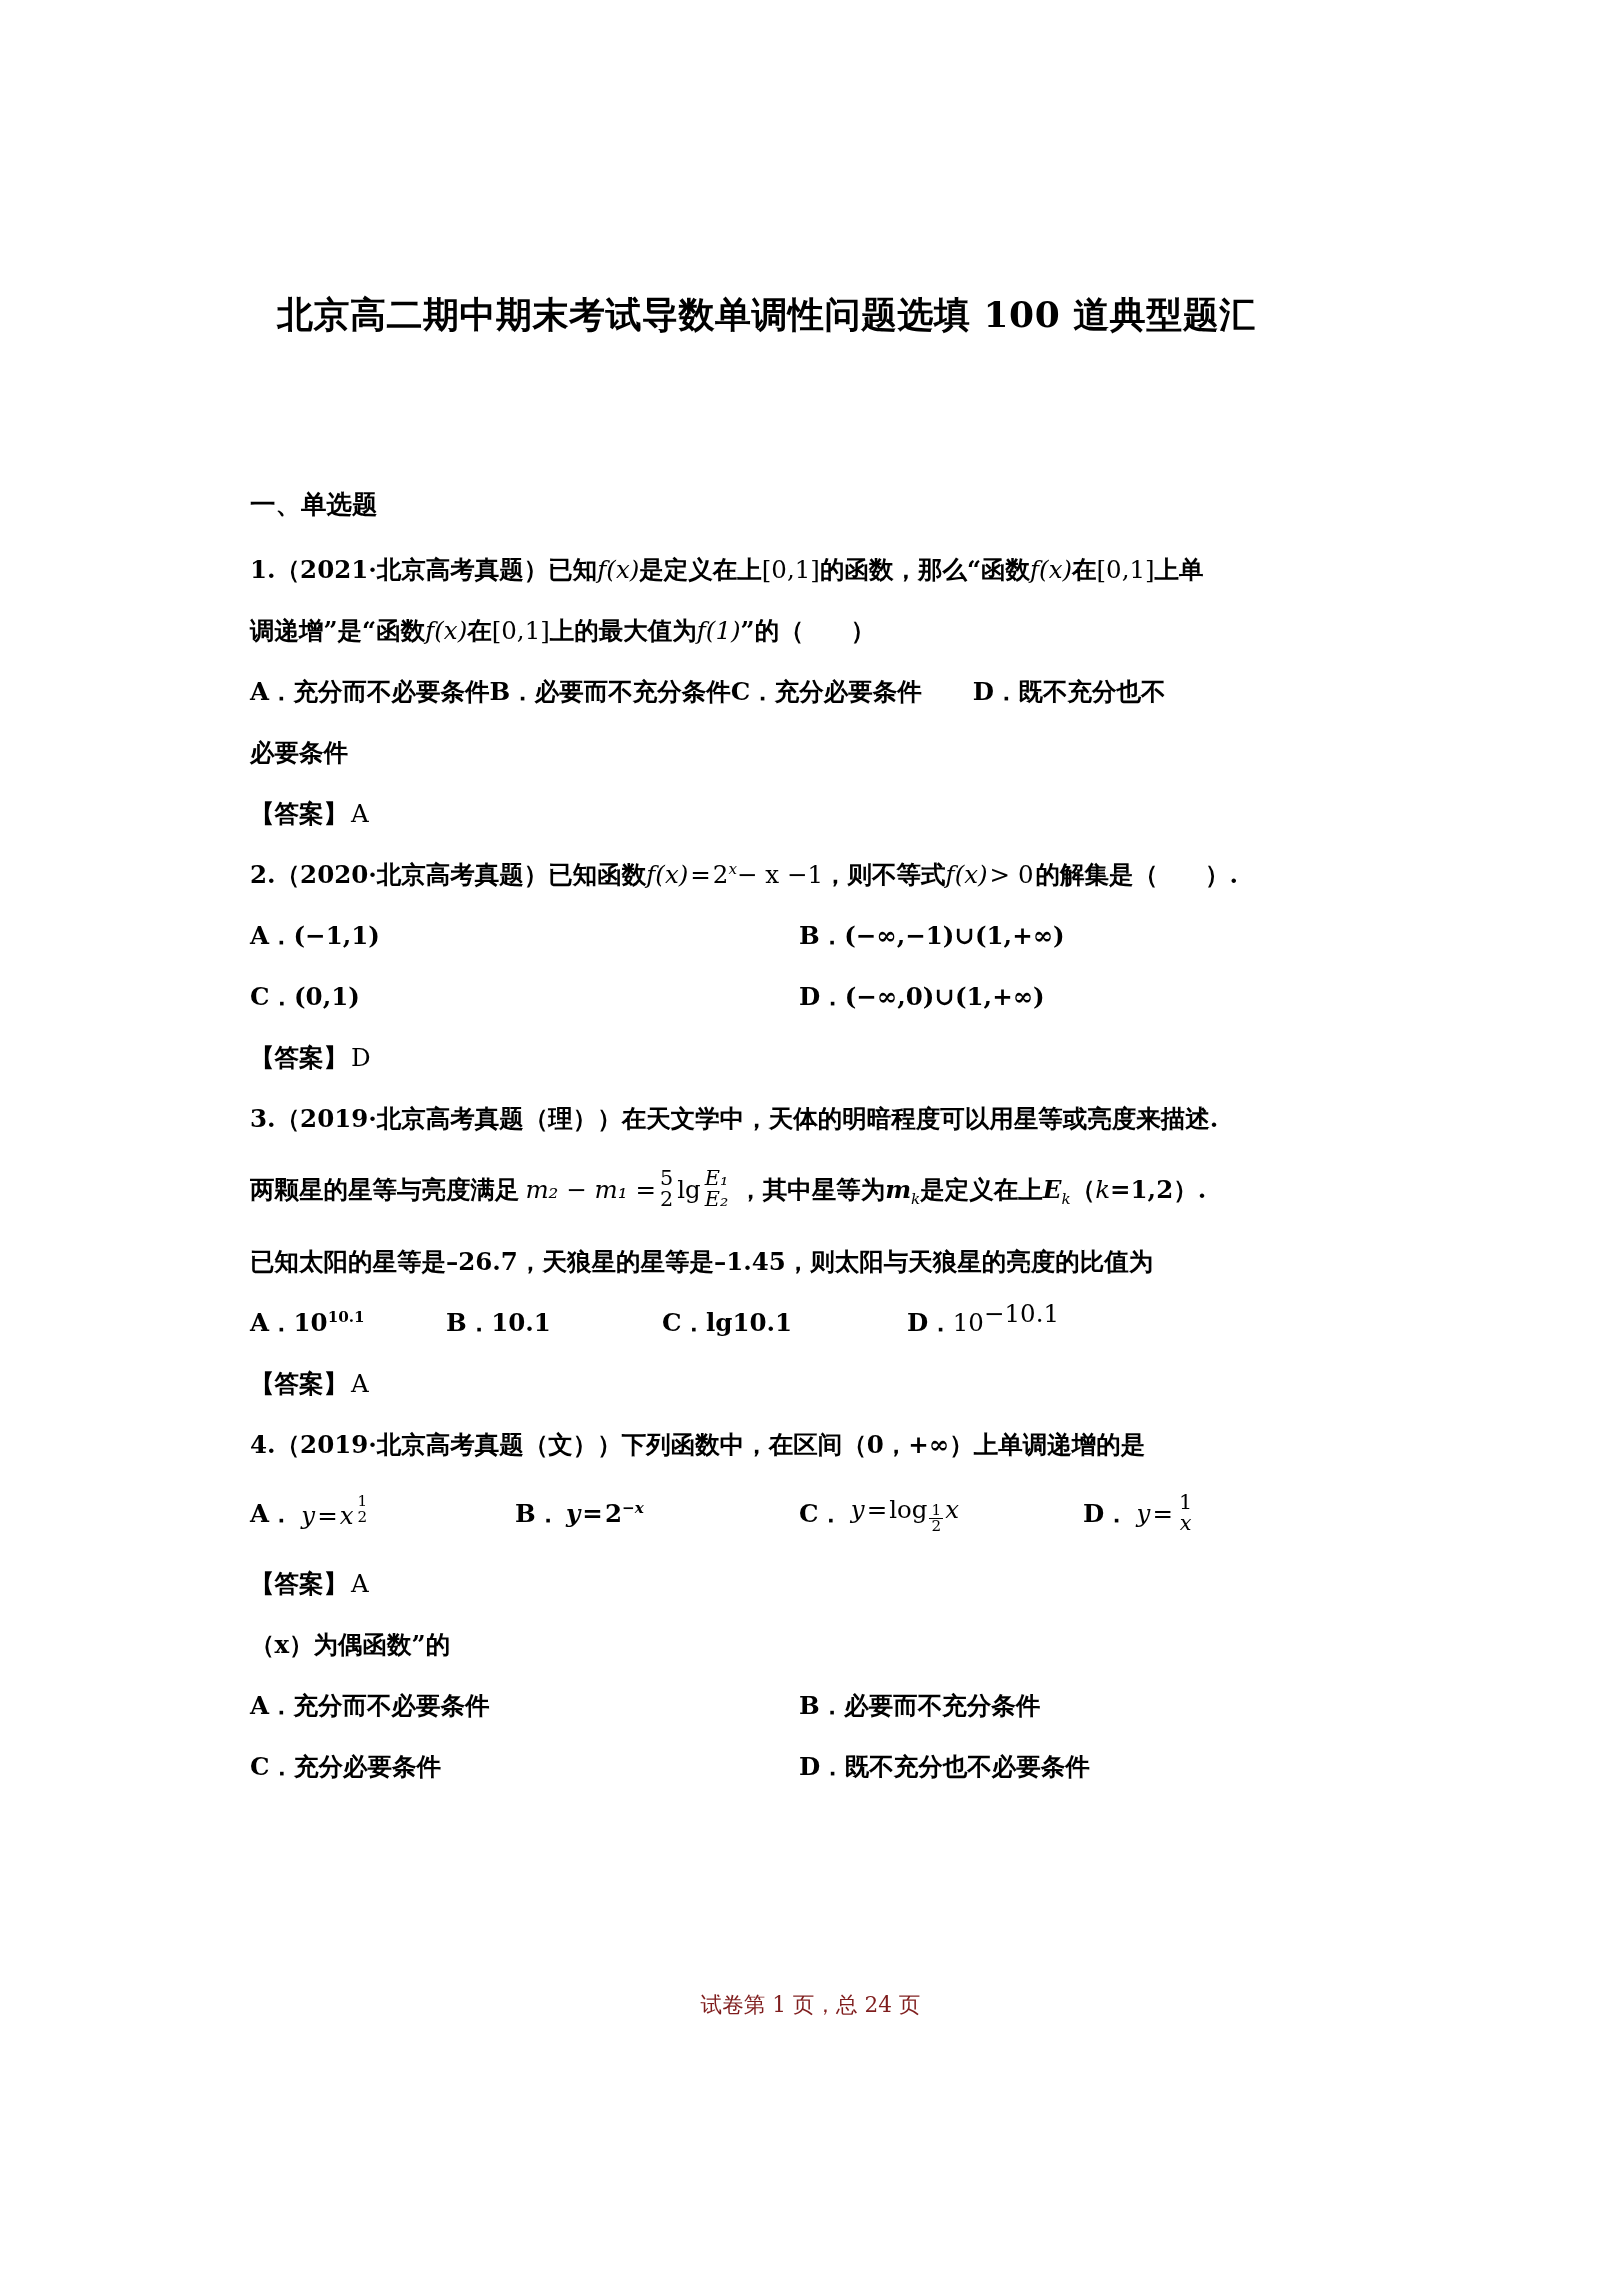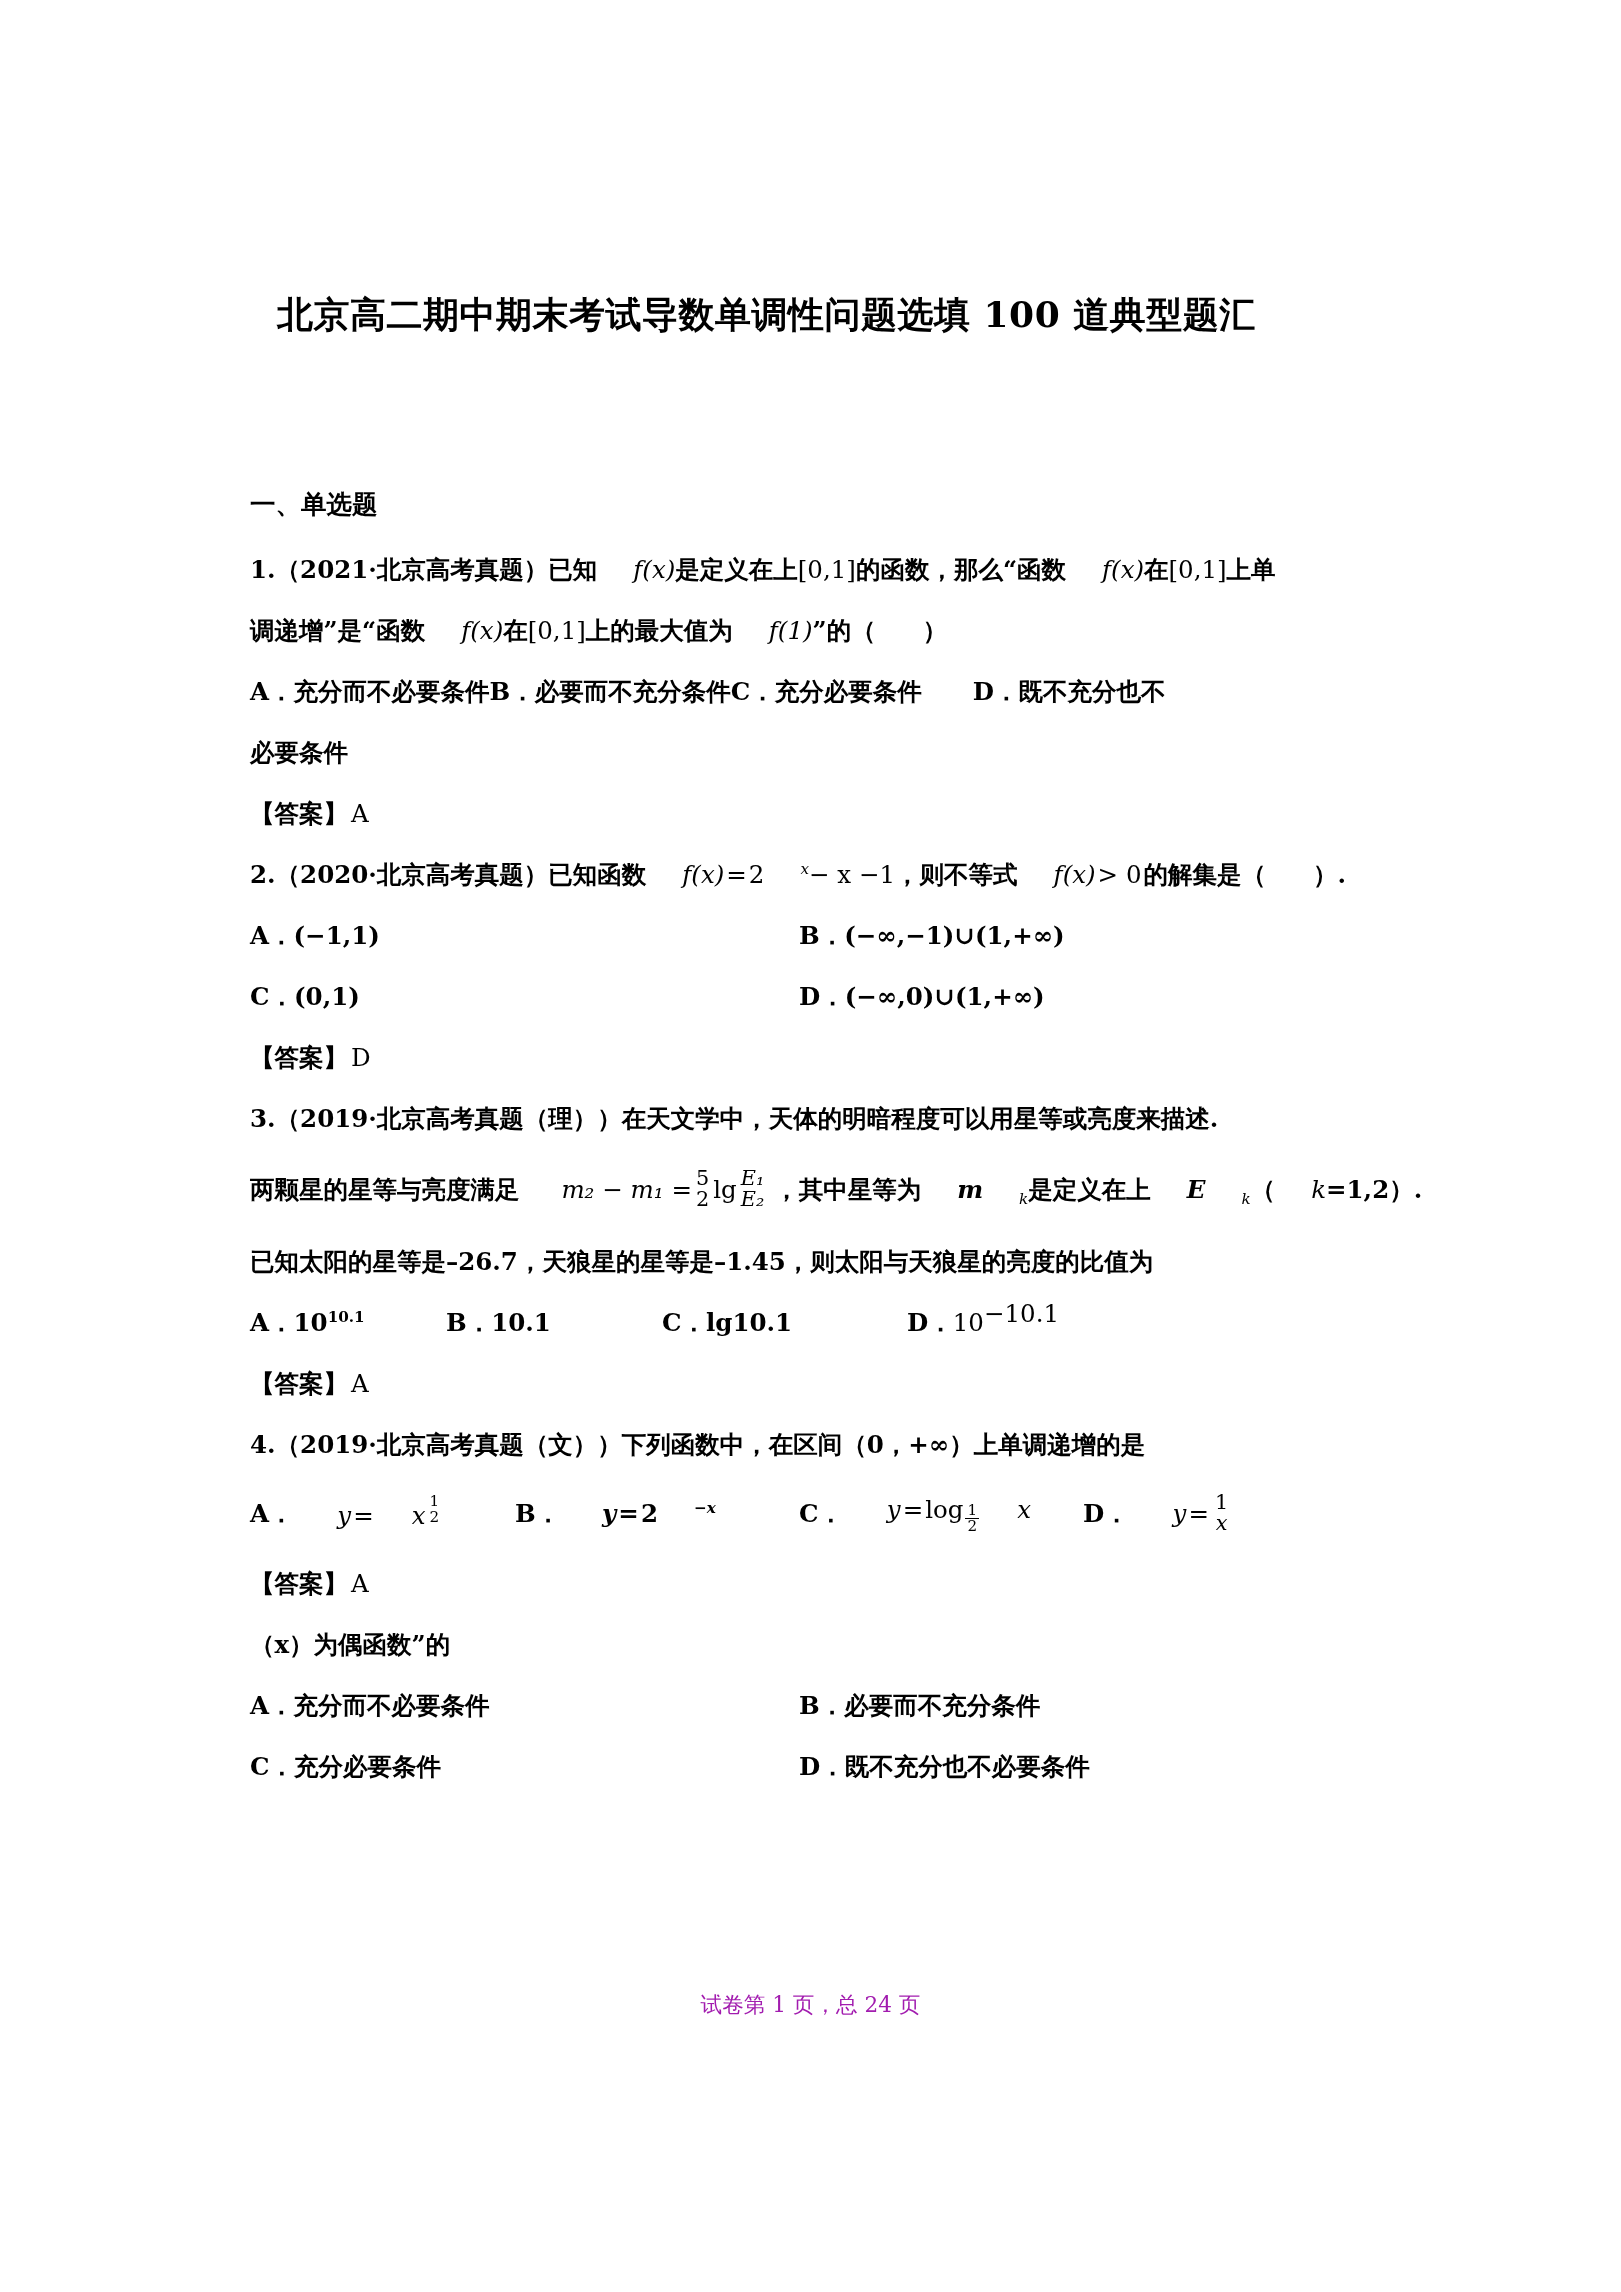--- a/index.html
+++ b/index.html
@@ -56,21 +56,21 @@
     font-size: 24.5px;
     line-height: 61px;
     font-weight: bold;
   }
   .answer-line .ans-val {
     font-weight: normal;
     font-size: 24.5px;
     padding-left: 2.9px;
   }
   
-  .mi { font-style: italic; font-weight: normal; font-family: "DejaVu Serif", "Liberation Serif", serif; padding-left: 36px; }
+  .mi { font-style: italic; font-weight: normal; font-family: "DejaVu Serif", "Liberation Serif", serif; }
   .mn { font-style: normal; font-weight: normal; }
   .mo { font-style: normal; font-weight: normal; padding: 0 2px; }
   .mathseg { font-weight: normal; font-size: 24.5px; }
   sup { font-size: 0.62em; vertical-align: super; line-height: 0; }
   sub { font-size: 0.62em; vertical-align: sub; line-height: 0; }
   .frac {
     display: inline-flex;
     flex-direction: column;
     vertical-align: middle;
     text-align: center;
@@ -91,21 +91,21 @@
   .opt-label { font-weight: bold; }
   .opt-text { font-weight: bold; }
   .opt-math { font-weight: bold; }
   .footer {
     position: absolute;
     left: 0;
     top: 1990px;
     width: 1621px;
     text-align: center;
     font-size: 21.6px;
-    color: #a21caf;
+    color: #7f1d1d;
   }
   .nowrapflex { display: flex; align-items: baseline; }
 </style>
 </head>
 <body>
 
 <div class="page">
 
   <div class="doc-title">北京高二期中期末考试导数单调性问题选填 100 道典型题汇</div>
 

